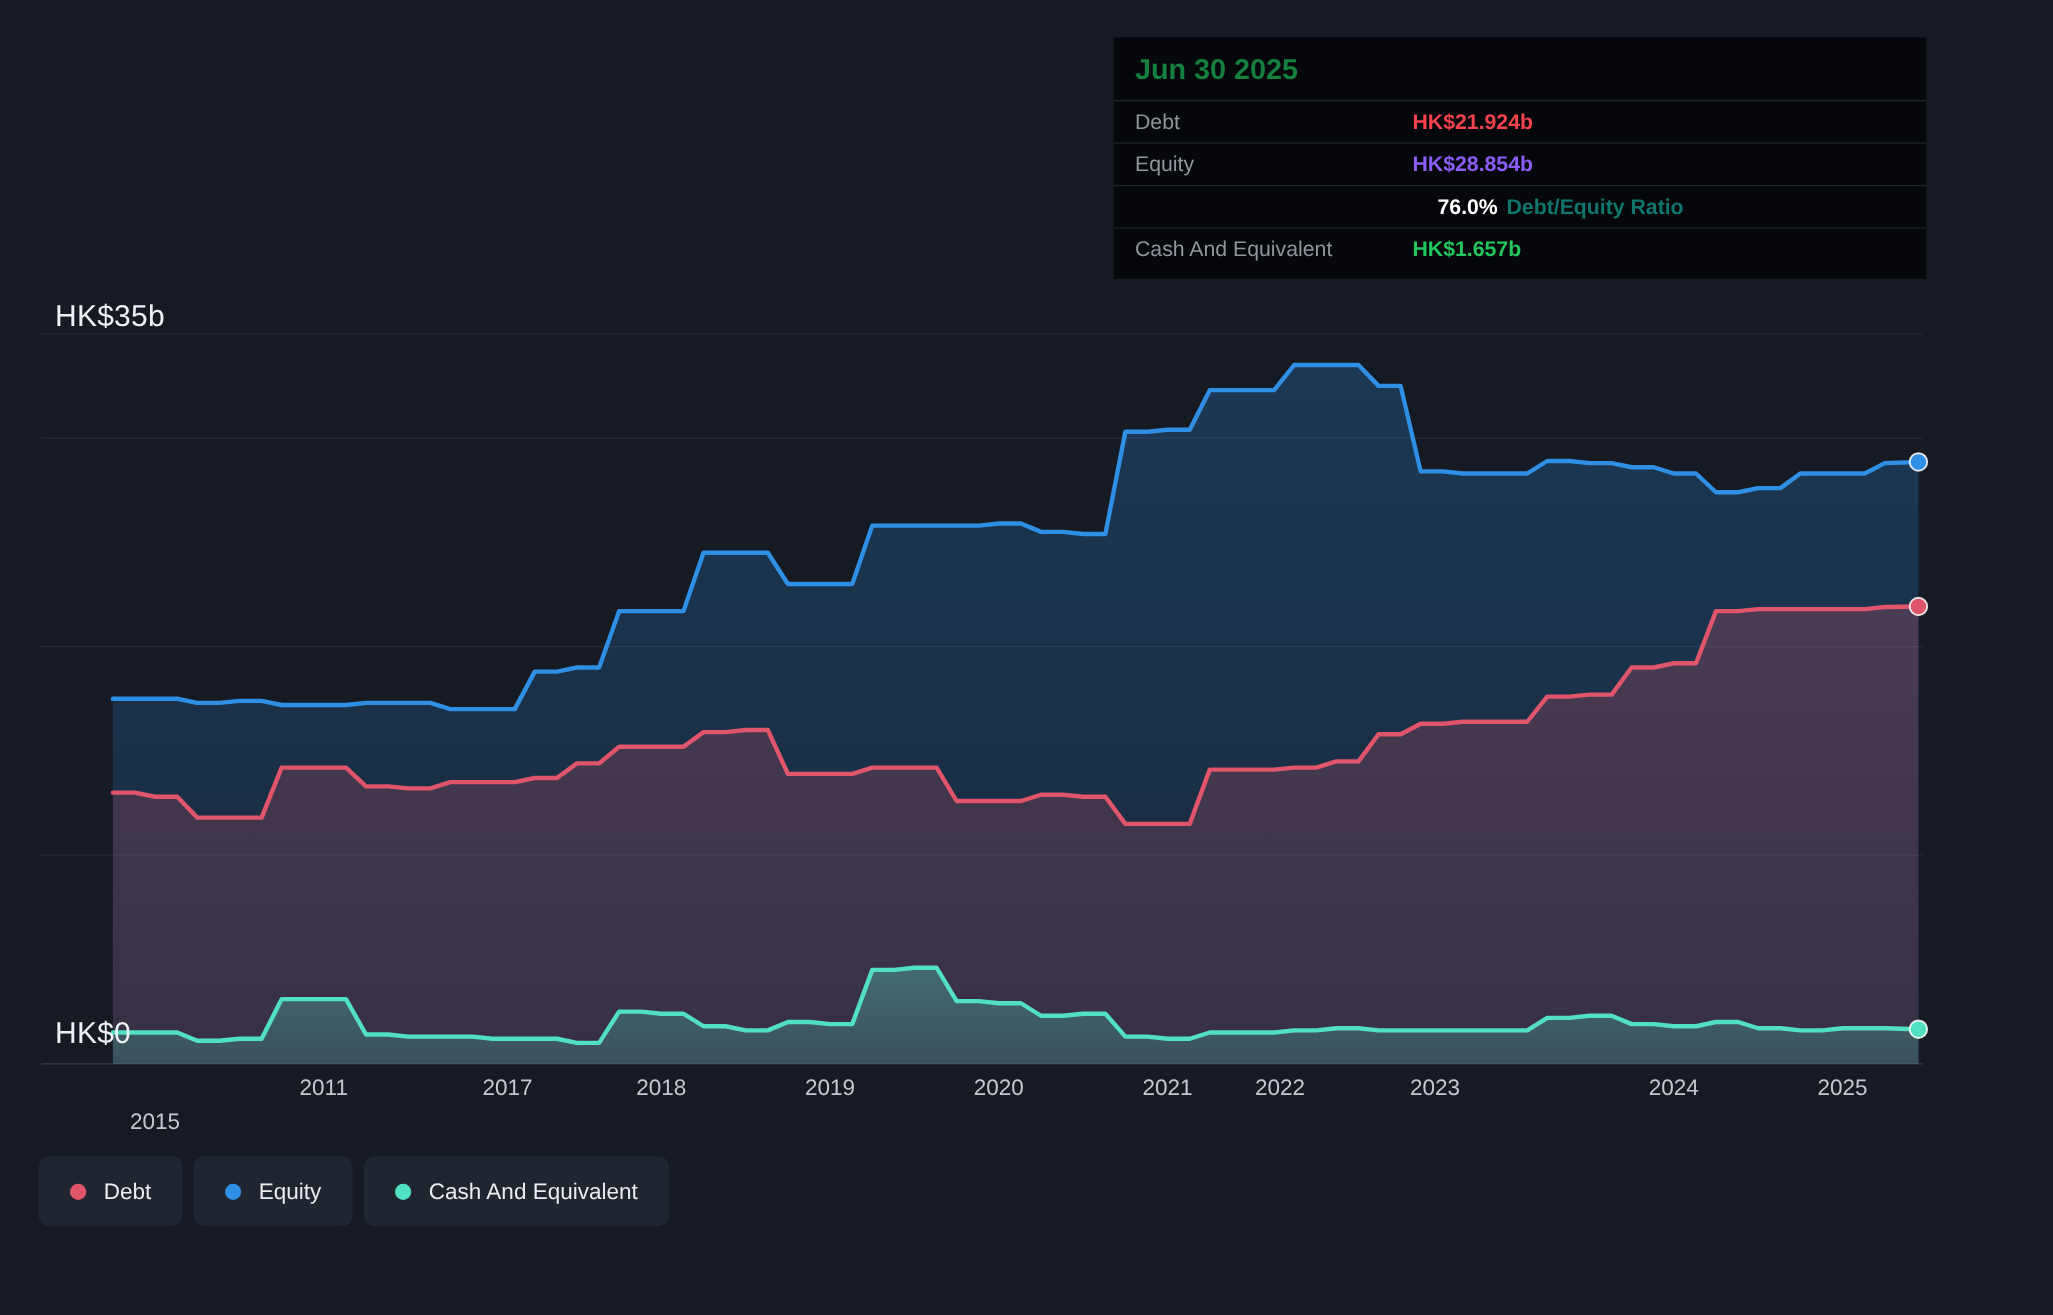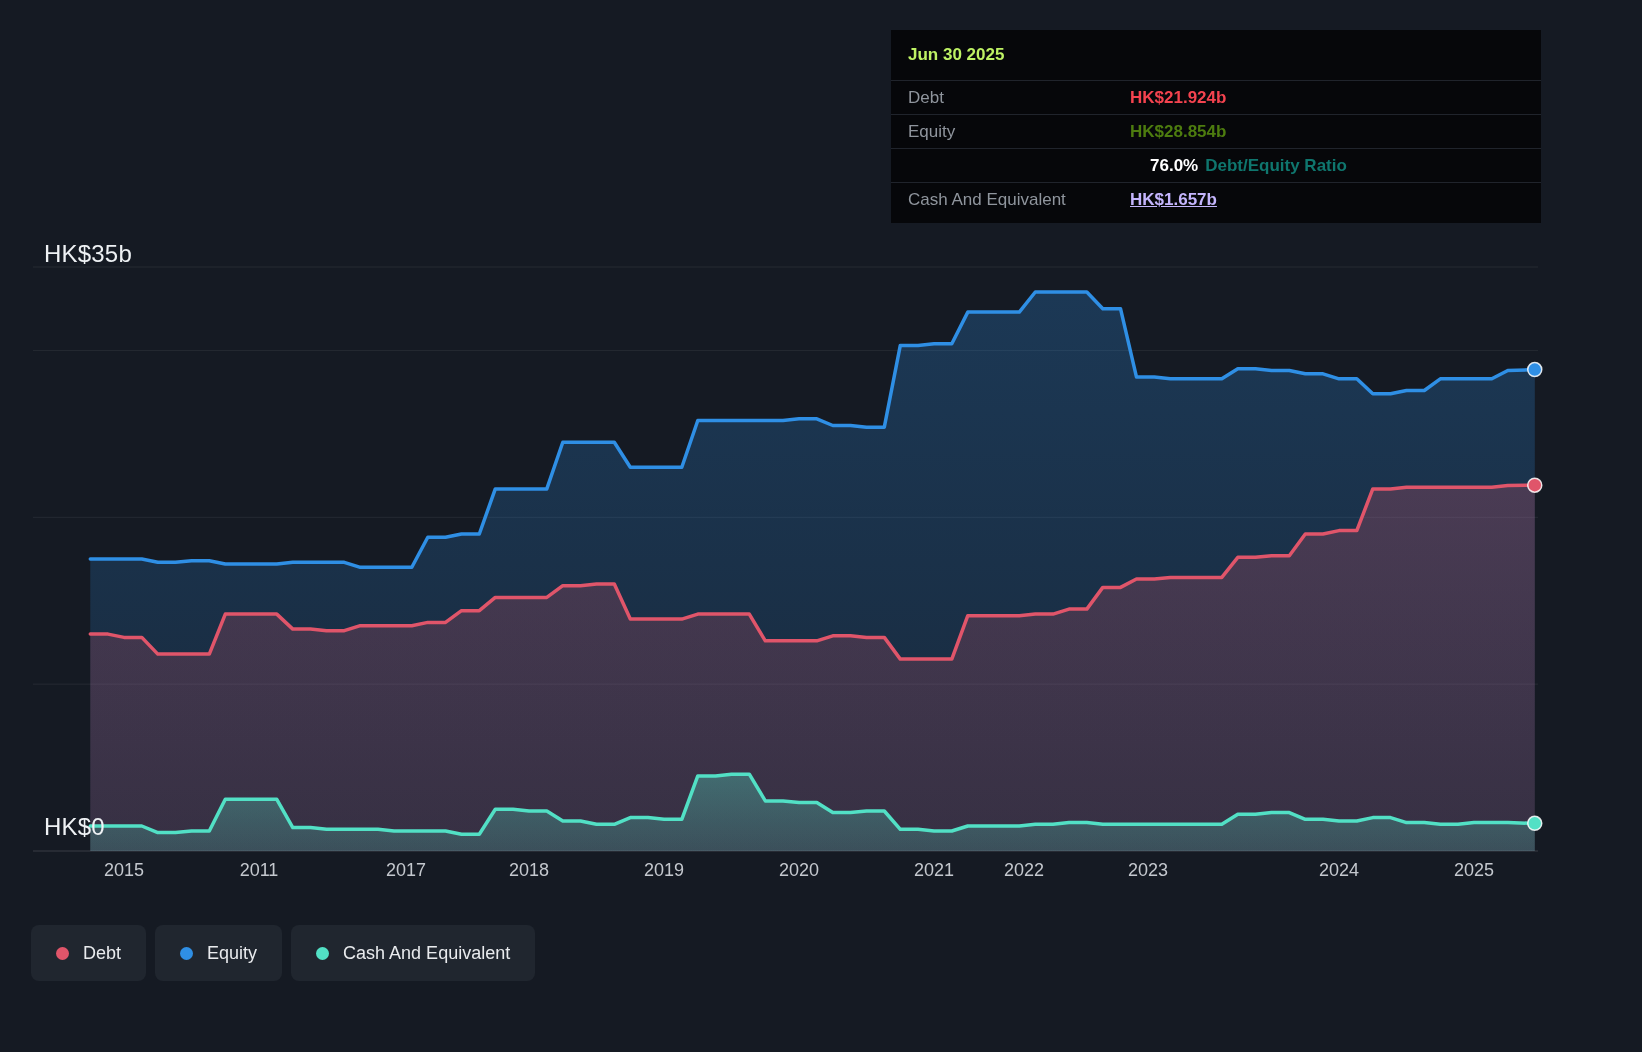--- a/index.html
+++ b/index.html
@@ -16,21 +16,21 @@
   .ylab-bottom{top:813px;}
   .xlabs{position:absolute;left:0;top:860px;width:100%;height:24px;}
   .xtick{position:absolute;width:90px;margin-left:-45px;text-align:center;
          color:#c4c8ce;font-size:18px;}
   
   .tooltip{
     position:absolute;left:891px;top:30px;width:650px;
     background:#06070a;color:#fff;z-index:5;
   }
   .tt-title{height:50px;display:flex;align-items:center;padding:0 17px;
-            font-size:17px;font-weight:700;color:#bef264;}
+            font-size:23px;font-weight:700;color:#15803d;}
   .tt-row{display:flex;align-items:center;height:33px;padding:0 17px;
           border-top:1px solid #20242c;font-size:17px;}
   .tt-label{width:222px;color:#8f959d;}
   .tt-value{font-weight:700;}
   .tt-ratio-pct{font-weight:700;color:#ffffff;margin-left:20px;}
   .tt-ratio-label{font-weight:700;color:#0f766e;margin-left:7px;}
   .tt-pad{height:7px;}
   
   .legend{position:absolute;left:31px;top:925px;display:flex;gap:9px;z-index:4;}
   .chip{height:56px;display:flex;align-items:center;gap:14px;padding:0 25px;
@@ -72,51 +72,51 @@
         <circle cx="1534.7500000000061" cy="369.55039999999997" r="7" fill="#2f8fe5" stroke="rgba(255,255,255,0.85)" stroke-width="1.5"></circle>
         <circle cx="1534.7500000000061" cy="485.1824" r="7" fill="#e0556a" stroke="rgba(255,255,255,0.85)" stroke-width="1.5"></circle>
         <circle cx="1534.7500000000061" cy="823.3517714285714" r="7" fill="#52e0c5" stroke="rgba(255,255,255,0.85)" stroke-width="1.5"></circle>
         <rect x="33" y="267" width="1505" height="584" fill="transparent"></rect>
       </svg></div>
 
   <div class="ylab ylab-top">HK$35b</div>
   <div class="ylab ylab-bottom">HK$0</div>
 
   <div id="xlabs" class="xlabs">
-      <div class="xtick" style="left: 124px;">2015</div>
+      <div class="xtick" style="left: 124px; margin-top: 27px;">2015</div>
       <div class="xtick" style="left: 259px;">2011</div>
       <div class="xtick" style="left: 406px;">2017</div>
       <div class="xtick" style="left: 529px;">2018</div>
       <div class="xtick" style="left: 664px;">2019</div>
       <div class="xtick" style="left: 799px;">2020</div>
       <div class="xtick" style="left: 934px;">2021</div>
       <div class="xtick" style="left: 1024px;">2022</div>
       <div class="xtick" style="left: 1148px;">2023</div>
       <div class="xtick" style="left: 1339px;">2024</div>
       <div class="xtick" style="left: 1474px;">2025</div>
     </div>
 
   <div class="tooltip">
     <div class="tt-title">Jun 30 2025</div>
     <div class="tt-row">
       <span class="tt-label">Debt</span>
       <span class="tt-value" style="color: rgb(244, 67, 79);">HK$21.924b</span>
     </div>
     <div class="tt-row">
       <span class="tt-label">Equity</span>
-      <span class="tt-value" style="color: #4d7c0f;">HK$28.854b</span>
+      <span class="tt-value" style="color: #8b5cf6;">HK$28.854b</span>
     </div>
     <div class="tt-row">
       <span class="tt-label"></span>
       <span class="tt-ratio-pct">76.0%</span>
       <span class="tt-ratio-label">Debt/Equity Ratio</span>
     </div>
     <div class="tt-row">
       <span class="tt-label">Cash And Equivalent</span>
-      <span class="tt-value" style="color: #c4b5fd; text-decoration: underline;">HK$1.657b</span>
+      <span class="tt-value" style="color: #22c55e;">HK$1.657b</span>
     </div>
     <div class="tt-pad"></div>
   </div>
 
   <div class="legend">
     <div class="chip">
       <span class="dot" style="background: rgb(224, 85, 106);"></span>
       <span>Debt</span>
     </div>
     <div class="chip">

